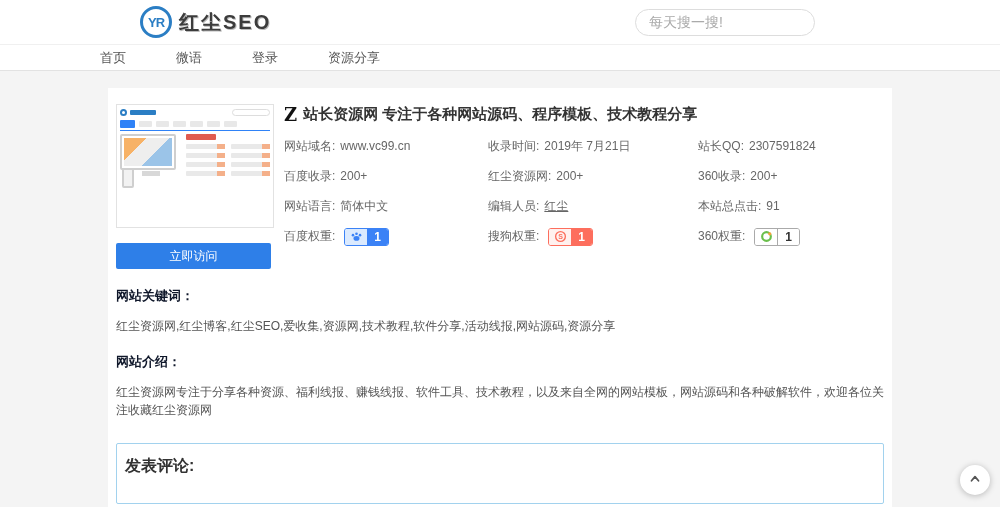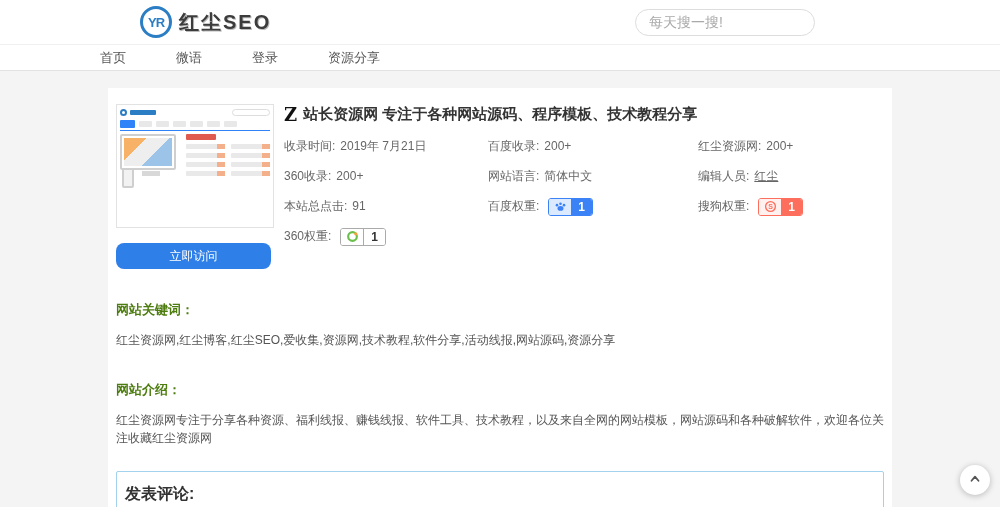--- a/index.html
+++ b/index.html
@@ -55,21 +55,21 @@
   .t-phone { width:12px; height:20px; border:2px solid #cfcfcf; border-radius:2px; margin:-8px 0 0 2px; background:#f2f2f2; }
   .t-list { flex:1; }
   .t-list-h { width:30px; height:6px; background:#e05b4f; border-radius:1px; margin-bottom:4px; }
   .t-lines { display:grid; grid-template-columns:1fr 1fr; gap:4px 6px; }
   .t-line { height:5px; background:#e9e9e9; border-radius:1px; position:relative; }
   .t-line::after { content:""; position:absolute; right:0; top:0; width:8px; height:5px; background:#f4b08a; }
 
   .btn { display:block; width:155px; height:26px; line-height:26px; text-align:center;
     background:#2e7fe8; color:#fff; font-size:12px; border:none; border-radius:2px;
     cursor:pointer; }
-  .btn.visit { margin-top:15px;border-radius:8px; }
+  .btn.visit { margin-top:15px; }
   .btn.contact { margin-top:5px; }
 
   
   .info { flex:1; padding-top:1px; }
   .title { display:flex; align-items:center; gap:6px; font-size:15px; font-weight:bold;
     color:#333; margin-bottom:13px; }
   .favicon-z { font-family:"DejaVu Serif","Liberation Serif",serif; font-weight:900;
     font-size:18px; color:#111; line-height:1; }
   .grid { display:grid; grid-template-columns:34% 35% 31%; row-gap:12px;
     font-size:12px; color:#666; }
@@ -86,21 +86,21 @@
   .wb-baidu .wb-icon { background:#dbeafe; }
   .wb-baidu .wb-val { background:#3b82f6; color:#fff; }
   .wb-sogou { border:1px solid #fd6e5d; }
   .wb-sogou .wb-icon { background:#fff1ef; }
   .wb-sogou .wb-val { background:#fd6e5d; color:#fff; }
   .wb-360 { border:1px solid #aaa; }
   .wb-360 .wb-icon { background:#fff; }
   .wb-360 .wb-val { background:#fff; color:#333; border-left:1px solid #aaa; }
 
   
-  .sec-h { font-size:13px; font-weight:bold; color:#4d7c0f; margin-top:32px; }
+  .sec-h { font-size:13px; font-weight:bold; color:#0f172a; margin-top:18px; }
   .sec-p { font-size:12px; color:#555; margin-top:12px; line-height:1.5; }
 
   
   .comment-form { margin-top:24px; border:1px solid #a2d2ee; border-radius:2px;
     padding:12px 8px 16px 8px; }
   .form-title { font-size:16px; font-weight:bold; color:#333; margin-bottom:10px; }
 
   
   .scroll-top { position:absolute; right:10px; bottom:12px; width:30px; height:30px;
     border-radius:50%; background:#fff; border:none; cursor:pointer;
@@ -179,21 +179,23 @@
         </div>
         <button class="btn visit">立即访问</button>
       </div>
 
       <div class="info">
         <h1 class="title">
           <span class="favicon-z">Z</span>
           <span>站长资源网 专注于各种网站源码、程序模板、技术教程分享</span>
         </h1>
         <div class="grid">
+          <div class="cell"><span class="lbl">网站域名:</span><span class="val">www.vc99.cn</span></div>
           <div class="cell"><span class="lbl">收录时间:</span><span class="val">2019年 7月21日</span></div>
+          <div class="cell"><span class="lbl">站长QQ:</span><span class="val">2307591824</span></div>
           <div class="cell"><span class="lbl">百度收录:</span><span class="val">200+</span></div>
           <div class="cell"><span class="lbl">红尘资源网:</span><span class="val">200+</span></div>
           <div class="cell"><span class="lbl">360收录:</span><span class="val">200+</span></div>
           <div class="cell"><span class="lbl">网站语言:</span><span class="val">简体中文</span></div>
           <div class="cell"><span class="lbl">编辑人员:</span><span class="val link">红尘</span></div>
           <div class="cell"><span class="lbl">本站总点击:</span><span class="val">91</span></div>
 
           <div class="cell">
             <span class="lbl">百度权重:</span><span class="wbadge wb-baidu">
                 <span class="wb-icon">

